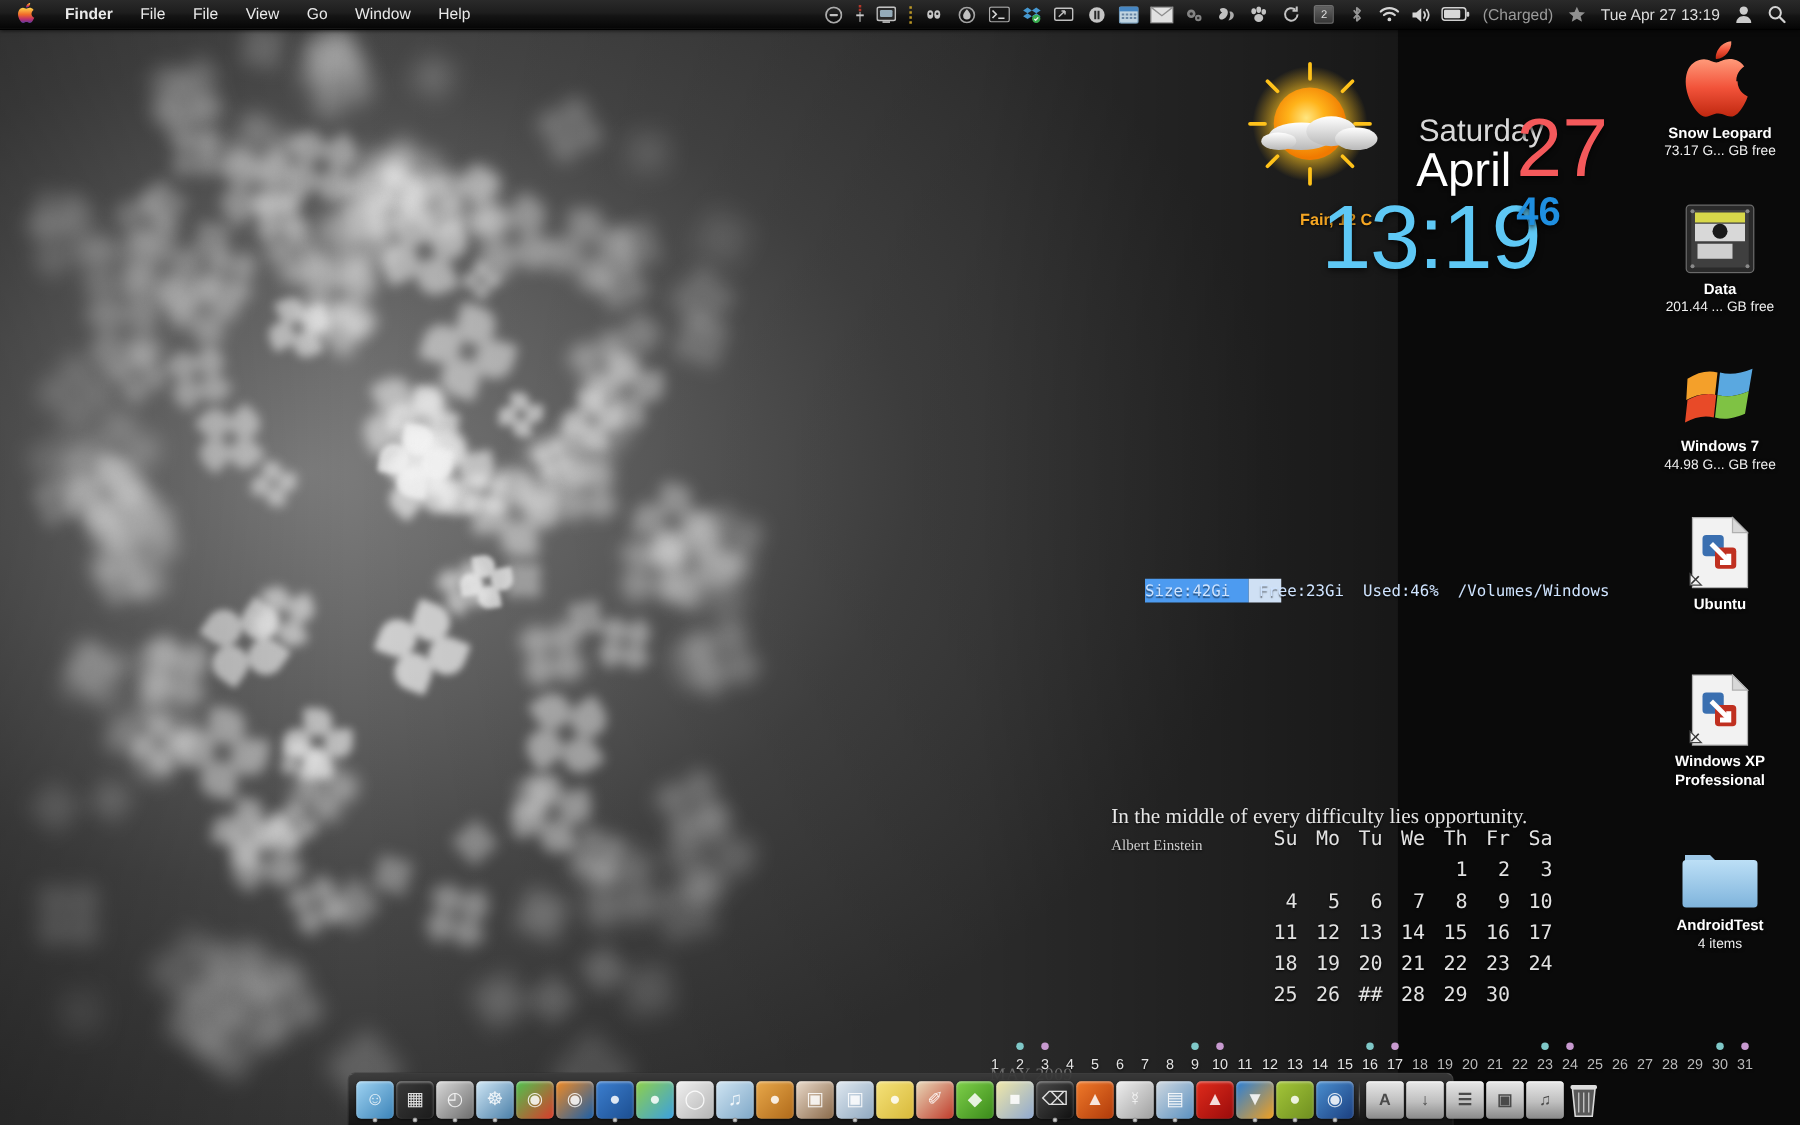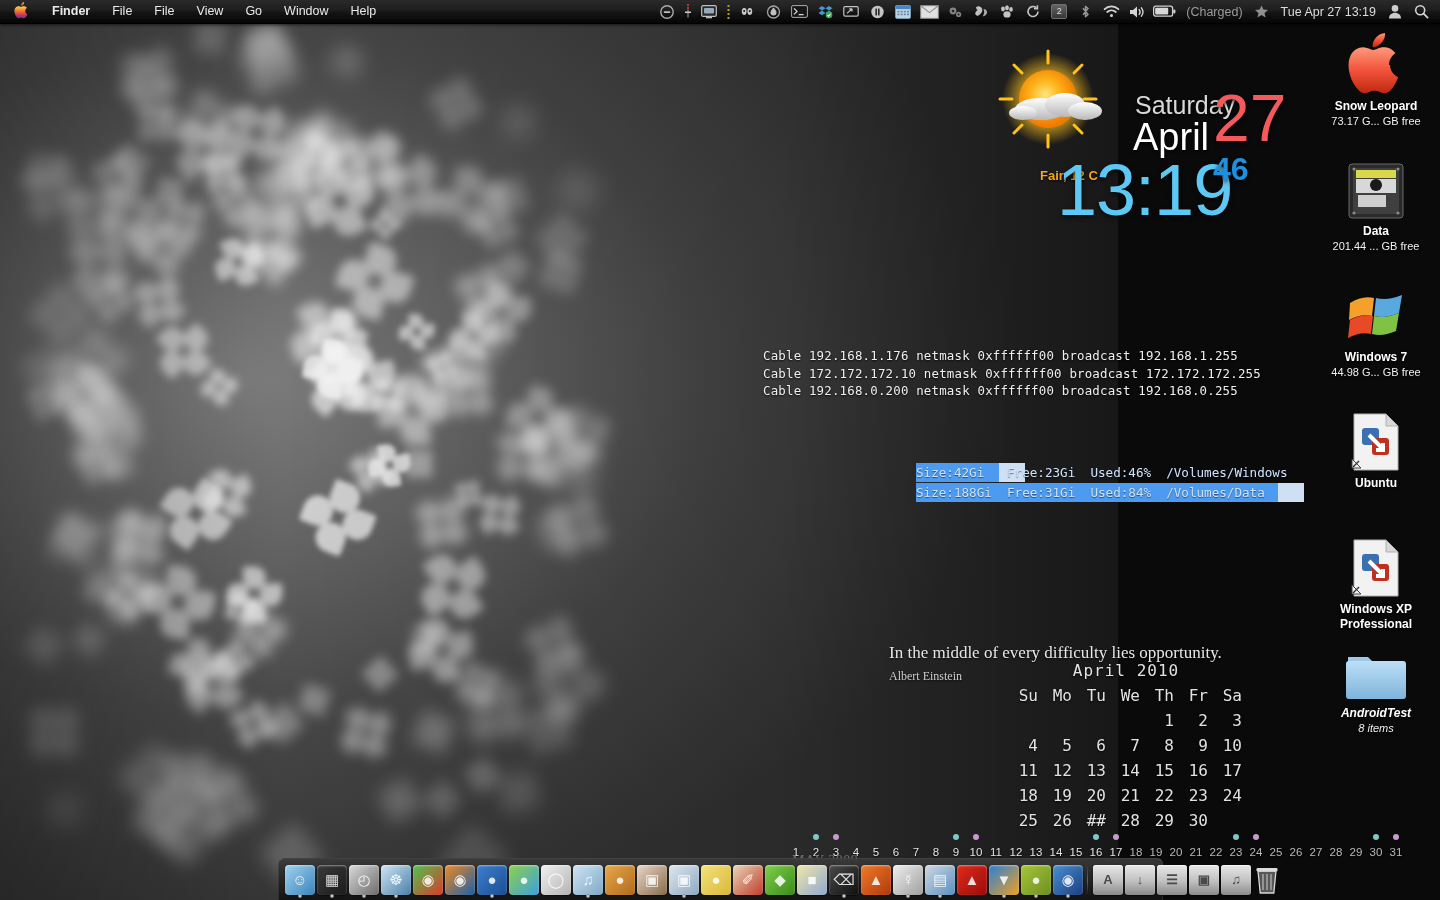--- a/index.html
+++ b/index.html
@@ -1220,46 +1220,35 @@
       </g>
     </svg>
     <div id="wxlabel">Fair, 12 C</div>
     <div id="dayname">Saturday</div>
     <div id="monthname">April</div>
     <div id="daynum">27</div>
     <div id="bigtime">13:19</div>
     <div id="secs">46</div>
   </div>
 
-  <div id="netinfo" class="mono">
-    <div>Cable 192.168.1.176 netmask 0xffffff00 broadcast 192.168.1.255</div>
-    <div>Cable 172.172.172.10 netmask 0xffffff00 broadcast 172.172.172.255</div>
-    <div>Cable 192.168.0.200 netmask 0xffffff00 broadcast 192.168.0.255</div>
-  </div>
 
   <div id="disks" class="mono">
       <div class="diskrow">
         <div class="diskbar" style="width:83px;"></div>
         <div class="diskcursor" style="left:83px;"></div>
         <div class="disktext">Size:42Gi   Free:23Gi  Used:46%  /Volumes/Windows</div>
       </div>
-      <div class="diskrow">
-        <div class="diskbar" style="width:362px;"></div>
-        <div class="diskcursor" style="left:362px;"></div>
-        <div class="disktext">Size:188Gi  Free:31Gi  Used:84%  /Volumes/Data</div>
-      </div>
     </div>
 
   <div id="quote">
     <div class="qtext">In the middle of every difficulty lies opportunity.</div>
     <div class="qauthor">Albert Einstein</div>
   </div>
 
   <div id="calendar" class="mono">
-    <div class="caltitle">April 2010</div>
     <table>
       <thead>
           <tr id="cal-head">
             <th>Su</th>
             <th>Mo</th>
             <th>Tu</th>
             <th>We</th>
             <th>Th</th>
             <th>Fr</th>
             <th>Sa</th>
@@ -1444,37 +1433,37 @@
             <path d="M33 30 v7 h-7" stroke="#fff" stroke-width="4" fill="none"></path>
             <path d="M2 46 l0 9 9 0z" fill="#f2f2f2" stroke="#444"></path>
             <path d="M3 54 L9 48" stroke="#333" stroke-width="1.4"></path>
           </svg>
         </div>
         <div class="nm">
           <div>Windows XP</div>
           <div>Professional</div>
         </div>
       </div>
-      <div class="dicon" style="top:637px;font-style:italic;">
+      <div class="dicon" style="top:664px;">
         <div class="glyph">
           <svg width="62" height="50" viewBox="0 0 62 50">
             <defs>
               <linearGradient id="fg" x1="0" y1="0" x2="0" y2="1">
                 <stop offset="0" stop-color="#bcdff6"></stop>
                 <stop offset="1" stop-color="#7fb4dc"></stop>
               </linearGradient>
             </defs>
             <path fill="#9fc9e8" d="M3 6h20l5 5h-25z"></path>
             <rect x="1" y="10" width="60" height="38" rx="3" fill="url(#fg)"></rect>
           </svg>
         </div>
         <div class="nm">
           <div>AndroidTest</div>
         </div>
-        <div class="sub">8 items</div>
+        <div class="sub">4 items</div>
       </div>
     </div>
 
   <div id="dock">
       <div class="dockitem" title="Finder">
         <span class="dockicon" style="background:linear-gradient(135deg,#9fd3f2 0%,#3b83b8 100%);box-shadow:inset 0 1px 2px rgba(255,255,255,.45), 0 1px 2px rgba(0,0,0,.6);color:rgba(255,255,255,.85);font-size:15px;line-height:30px;text-align:center;">☺</span>
         <span class="runindicator"></span>
       </div>
       <div class="dockitem" title="Launchpad">
         <span class="dockicon" style="background:linear-gradient(135deg,#3a3a3a 0%,#1b1b1b 100%);box-shadow:inset 0 1px 2px rgba(255,255,255,.45), 0 1px 2px rgba(0,0,0,.6);color:rgba(255,255,255,.85);font-size:15px;line-height:30px;text-align:center;">▦</span>

